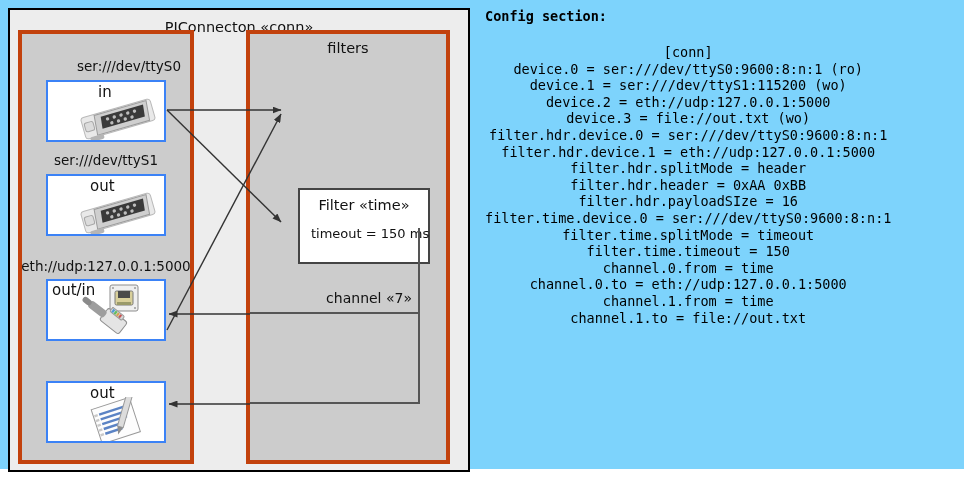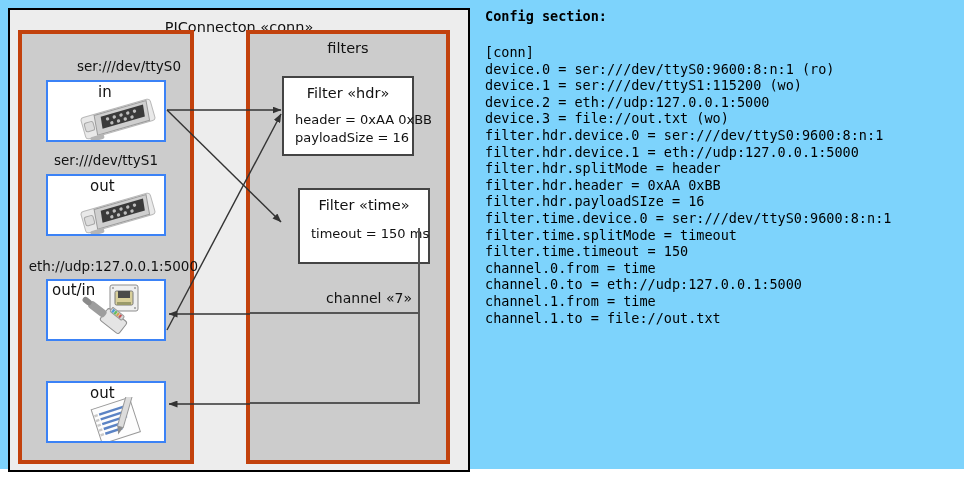--- a/index.html
+++ b/index.html
@@ -74,21 +74,21 @@
   .cfg{
     position:absolute;left:483px;top:0;width:478px;height:484px;
   }
   .cfg-head{
     position:absolute;left:2px;top:8px;font-size:13.5px;font-weight:bold;
     font-family:"DejaVu Sans Mono","Liberation Mono",monospace;color:#000;
   }
   .cfg-lines{
     position:absolute;left:2px;top:44px;
     font-family:"DejaVu Sans Mono","Liberation Mono",monospace;
-    font-size:13.5px;line-height:16.6px;color:#000;white-space:pre;
+    font-size:13.5px;line-height:16.6px;color:#000;white-space:pre;text-align:center;
   }
   .cfg-lines div{white-space:pre;}
 
   
   .icon-wrap{position:absolute;}
 </style>
 </head>
 <body>
 
 <div id="root">
@@ -142,21 +142,21 @@
             <circle cx="48" cy="25" r="1.7"></circle>
           <circle cx="55" cy="25" r="1.7"></circle>
             <circle cx="62" cy="25" r="1.7"></circle>
         </g>
         <rect x="14" y="18" width="9" height="9" rx="2" fill="#dcdcdc" stroke="#a8a8a8"></rect>
         <rect x="16" y="33" width="14" height="5" rx="2" fill="#b5b5b5"></rect>
       </g>
     </svg>
   </div>
 
-  <div class="dev-label" style="left:14px;top:258px;width:184px;text-align:right;">eth://udp:127.0.0.1:5000</div>
+  <div class="dev-label" style="left:14px;top:258px;width:184px;">eth://udp:127.0.0.1:5000</div>
   <div class="dev-card" style="left:46px;top:279px;width:120px;height:62px;">
     <span class="cap" style="left:4px;top:0px;">out/in</span>
     <svg class="icon-wrap" style="left:28px;top:2px;" width="88" height="58" viewBox="0 0 88 58">
       <rect x="34" y="2" width="28" height="26" rx="2" fill="#efefef" stroke="#8d8d8d"></rect>
       <rect x="39" y="8" width="18" height="14" rx="1.5" fill="#d8cf9a" stroke="#7a7a7a"></rect>
       <rect x="42" y="8" width="12" height="7" fill="#4a4a4a"></rect>
       <rect x="41" y="19" width="14" height="3" fill="#9a9a6a"></rect>
       <circle cx="37" cy="5" r="1" fill="#9a9a9a"></circle>
         <circle cx="59" cy="5" r="1" fill="#9a9a9a"></circle>
       <circle cx="37" cy="25" r="1" fill="#9a9a9a"></circle>
@@ -199,25 +199,20 @@
           <rect x="41" y="-4" width="6" height="4" fill="#a9a9a9"></rect>
         </g>
       </g>
     </svg>
   </div>
 
   <div class="panel panel-filters">
     <div class="panel-title">filters</div>
   </div>
 
-  <div class="filter-card" style="left:282px;top:76px;width:132px;height:80px;">
-    <div class="ftitle">Filter «hdr»</div>
-    <div class="fline" style="top:34px;">header = 0xAA 0xBB</div>
-    <div class="fline" style="top:52px;">payloadSize = 16</div>
-  </div>
 
   <div class="filter-card" style="left:298px;top:188px;width:132px;height:76px;">
     <div class="ftitle">Filter «time»</div>
     <div class="fline" style="top:36px;">timeout = 150 ms</div>
   </div>
 
   <div class="chan-box" style="left:250px;top:228px;width:170px;height:86px;
        border-top:none;border-left:none;"></div>
   <div class="chan-label" style="left:250px;top:290px;width:162px;">channel «7»</div>
 

